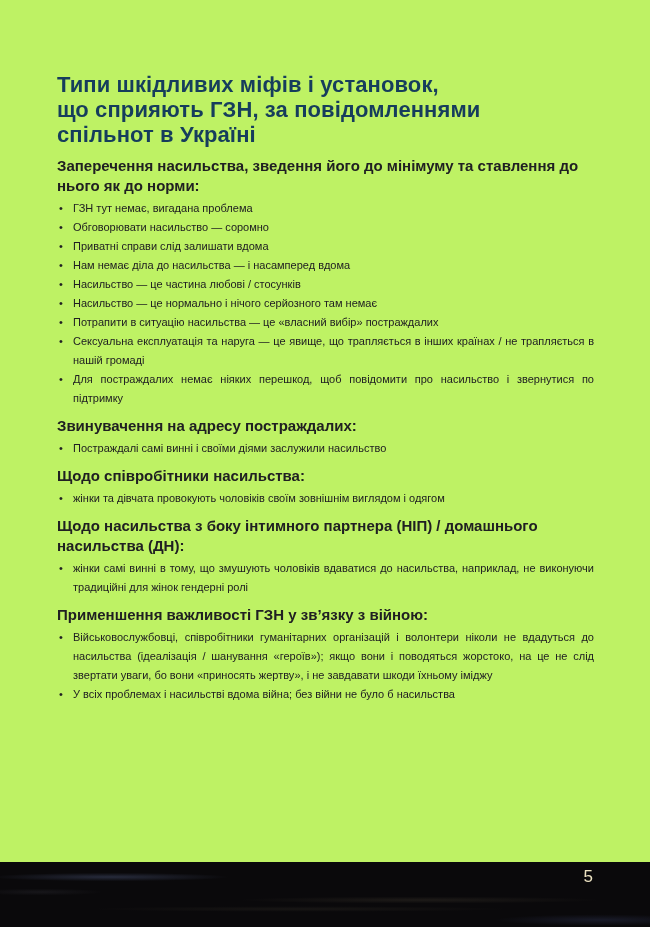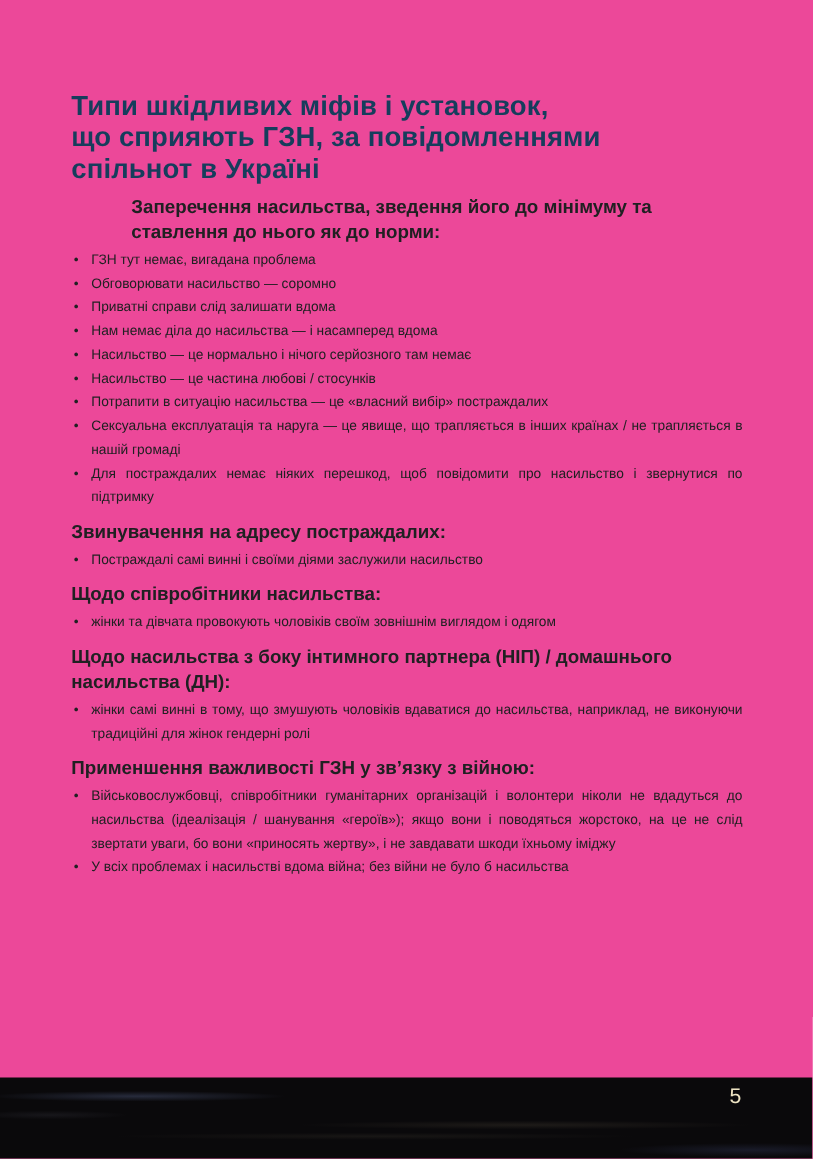--- a/index.html
+++ b/index.html
@@ -9,38 +9,38 @@
     --pagenum-color:#ece2c2;
   }
   *{box-sizing:border-box;}
   html,body{margin:0;padding:0;}
   body{
     width:650px;height:927px;
     background:#ffffff;
     font-family:"Liberation Sans","DejaVu Sans",sans-serif;
     -webkit-font-smoothing:antialiased;
   }
-  .page{position:relative;width:650px;height:927px;background:#ec4899;overflow:hidden;}
+  .page{position:relative;width:650px;height:927px;background:#bef264;overflow:hidden;}
   .content{position:absolute;left:57px;top:72px;width:537px;}
 
   .title{
     margin:0;
     font-size:22px;line-height:25px;font-weight:700;
     color:var(--title-color);
     letter-spacing:.1px;
   }
   .title span{display:block;}
 
   .section-heading{
     margin:8px 0 3px 0;
     font-size:15px;line-height:20px;font-weight:700;
     color:var(--body-color);
     text-align:left;
   }
-  .title + section .section-heading{margin-top:9px;margin-left:48px;}
+  .title + section .section-heading{margin-top:9px;}
 
   .bullets{margin:2px 0 0 0;padding:0;list-style:none;}
   .bullets li{
     position:relative;
     padding-left:16px;
     font-size:11px;line-height:19px;
     color:var(--body-color);
     text-align:justify;
   }
   .bullets li::before{
@@ -78,22 +78,22 @@
       <span>спільнот в Україні</span>
     </h1>
 
     <section>
       <h2 class="section-heading">Заперечення насильства, зведення його до мінімуму та ставлення до нього як до норми:</h2>
       <ul class="bullets">
         <li>ГЗН тут немає, вигадана проблема</li>
         <li>Обговорювати насильство — соромно</li>
         <li>Приватні справи слід залишати вдома</li>
         <li>Нам немає діла до насильства — і насамперед вдома</li>
+        <li>Насильство — це частина любові / стосунків</li>
         <li>Насильство — це нормально і нічого серйозного там немає</li>
-        <li>Насильство — це частина любові / стосунків</li>
         <li>Потрапити в ситуацію насильства — це «власний вибір» постраждалих</li>
         <li>Сексуальна експлуатація та наруга — це явище, що трапляється в інших країнах / не трапляється в нашій громаді</li>
         <li>Для постраждалих немає ніяких перешкод, щоб повідомити про насильство і звернутися по підтримку</li>
       </ul>
     </section>
 
     <section>
       <h2 class="section-heading">Звинувачення на адресу постраждалих:</h2>
       <ul class="bullets">
         <li>Постраждалі самі винні і своїми діями заслужили насильство</li>

